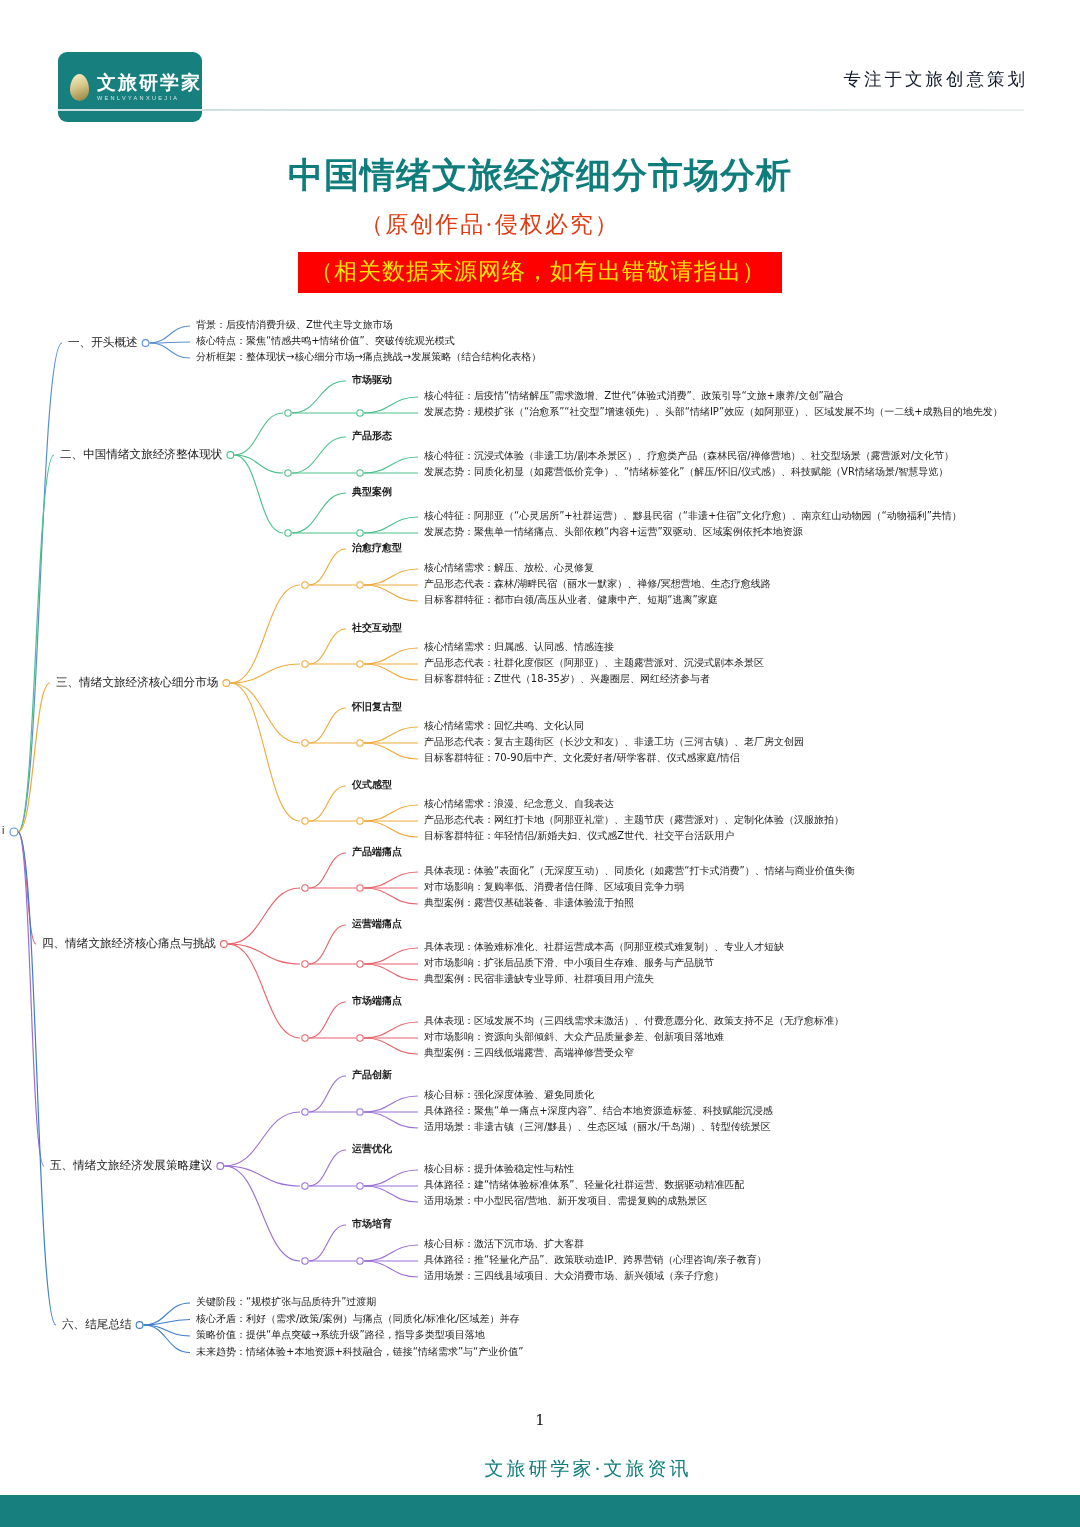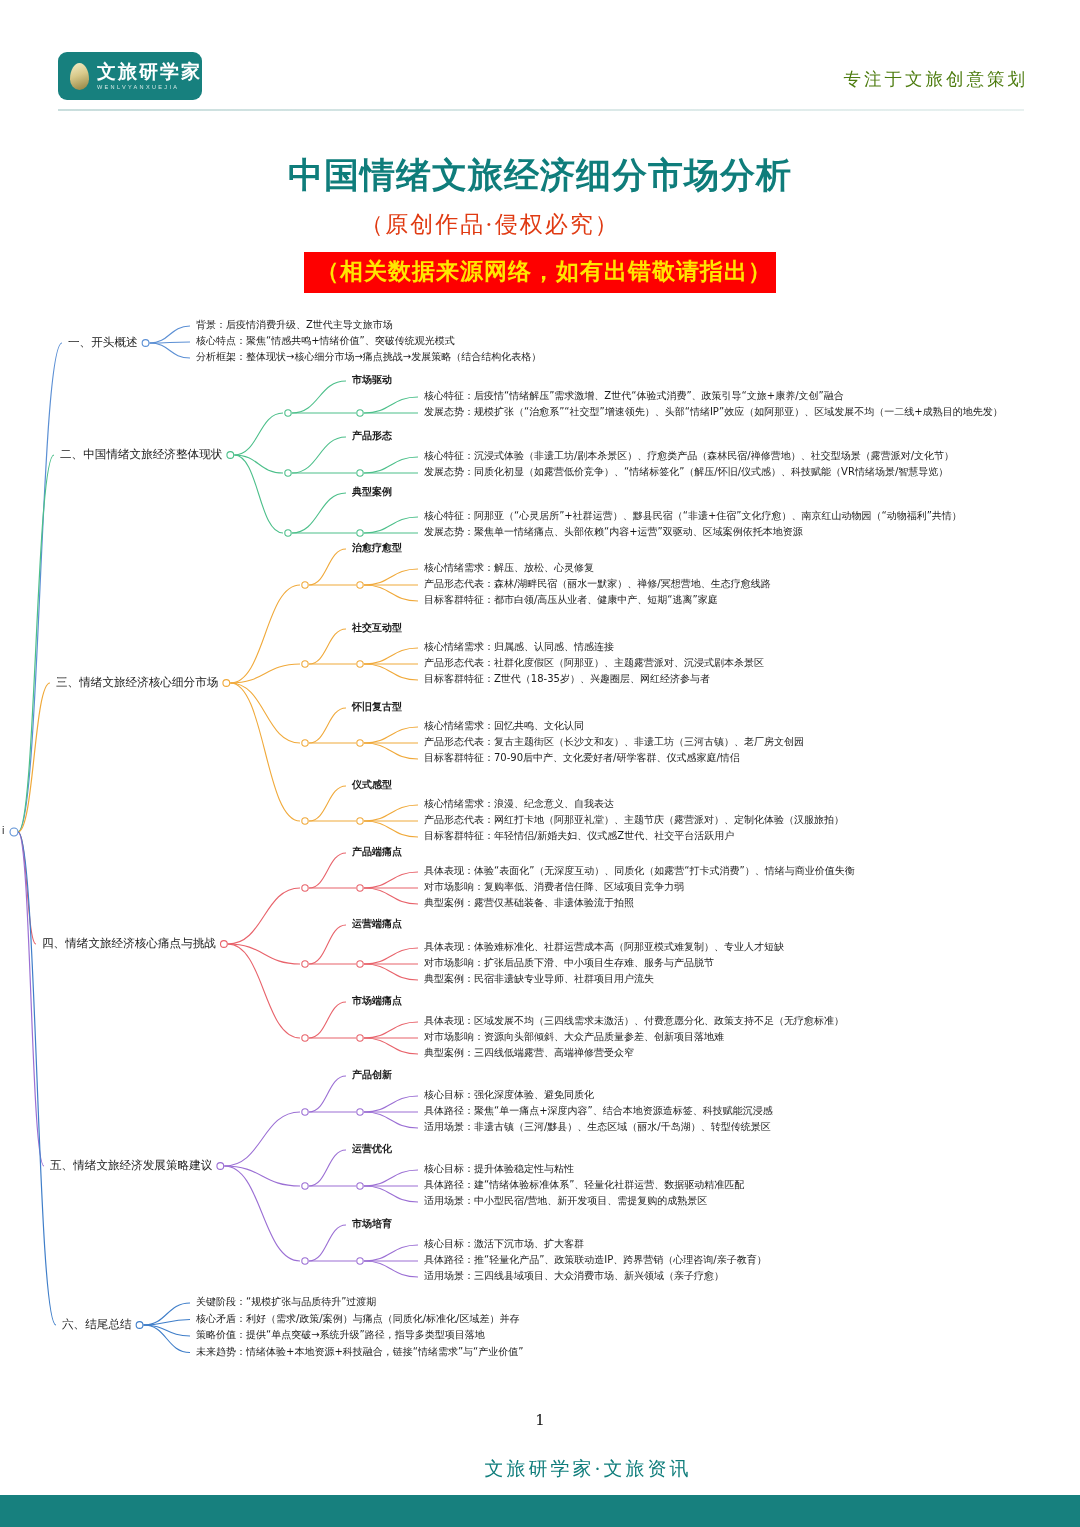--- a/index.html
+++ b/index.html
@@ -9,41 +9,41 @@
     font-family:"Liberation Sans","DejaVu Sans",sans-serif;
     position:relative;
     overflow:hidden;
   }
   
   .page-header{
     position:absolute;left:0;top:0;width:1080px;height:112px;
   }
   .logo-box{
     position:absolute;left:58px;top:52px;
-    width:144px;height:48px;
+    width:144px;height:70px;
     background:#17807e;border-radius:9px;
     display:flex;align-items:center;
   }
   .logo-leaf{
     width:19px;height:27px;margin-left:12px;
     background:linear-gradient(160deg,#f6efc9 0%,#d8c98a 45%,#8e7f3e 100%);
     border-radius:50% 50% 50% 50%/60% 60% 40% 40%;
   }
   .logo-text{margin-left:8px;line-height:1;}
   .logo-cn{
     color:#ffffff;font-family:"DejaVu Serif","Liberation Serif",serif;
     font-size:19px;letter-spacing:2px;font-weight:600;
   }
   .logo-en{
     color:#d6e9e6;font-size:5.6px;letter-spacing:2.3px;margin-top:4px;
     font-family:"Liberation Sans",sans-serif;
   }
   .header-tag{
     position:absolute;right:52px;top:67px;
-    color:#4d7c0f;font-size:17.5px;letter-spacing:3px;
+    color:#0f172a;font-size:17.5px;letter-spacing:3px;
     font-family:"DejaVu Serif","Liberation Serif",serif;
   }
   .header-rule{
     position:absolute;left:58px;top:109px;width:966px;height:2px;
     background:linear-gradient(to right,#c9dedd,#e8f1f0);
   }
   
   .doc-title{
     position:absolute;left:0;top:152px;width:1080px;text-align:center;
     color:#0f7d7b;font-size:35px;font-weight:bold;letter-spacing:1px;
@@ -52,23 +52,22 @@
   .doc-subtitle{
     position:absolute;left:0;top:209px;width:980px;text-align:center;
     color:#e03a12;font-size:23px;letter-spacing:2px;
     font-family:"DejaVu Serif","Liberation Serif",serif;
   }
   .doc-notice-wrap{
     position:absolute;left:0;top:252px;width:1080px;text-align:center;
   }
   .doc-notice{
     display:inline-block;background:#fe0000;color:#ffe600;
-    font-size:23px;padding:4px 4px 6px 12px;letter-spacing:1px;
+    font-size:23px;padding:4px 16px 6px 12px;letter-spacing:1px;
     font-family:"DejaVu Sans","Liberation Sans",sans-serif;
-    font-weight:bold;
   }
   
   #mindmap-svg{position:absolute;left:0;top:300px;}
   .mm-layer{position:absolute;left:0;top:300px;width:1080px;height:1080px;}
   .node-label{
     position:absolute;white-space:nowrap;color:#1b1b1b;
     font-size:10.2px;line-height:1.1;
     font-family:"DejaVu Sans","Liberation Sans",sans-serif;
   }
   .lvl1{font-size:11.6px;}

